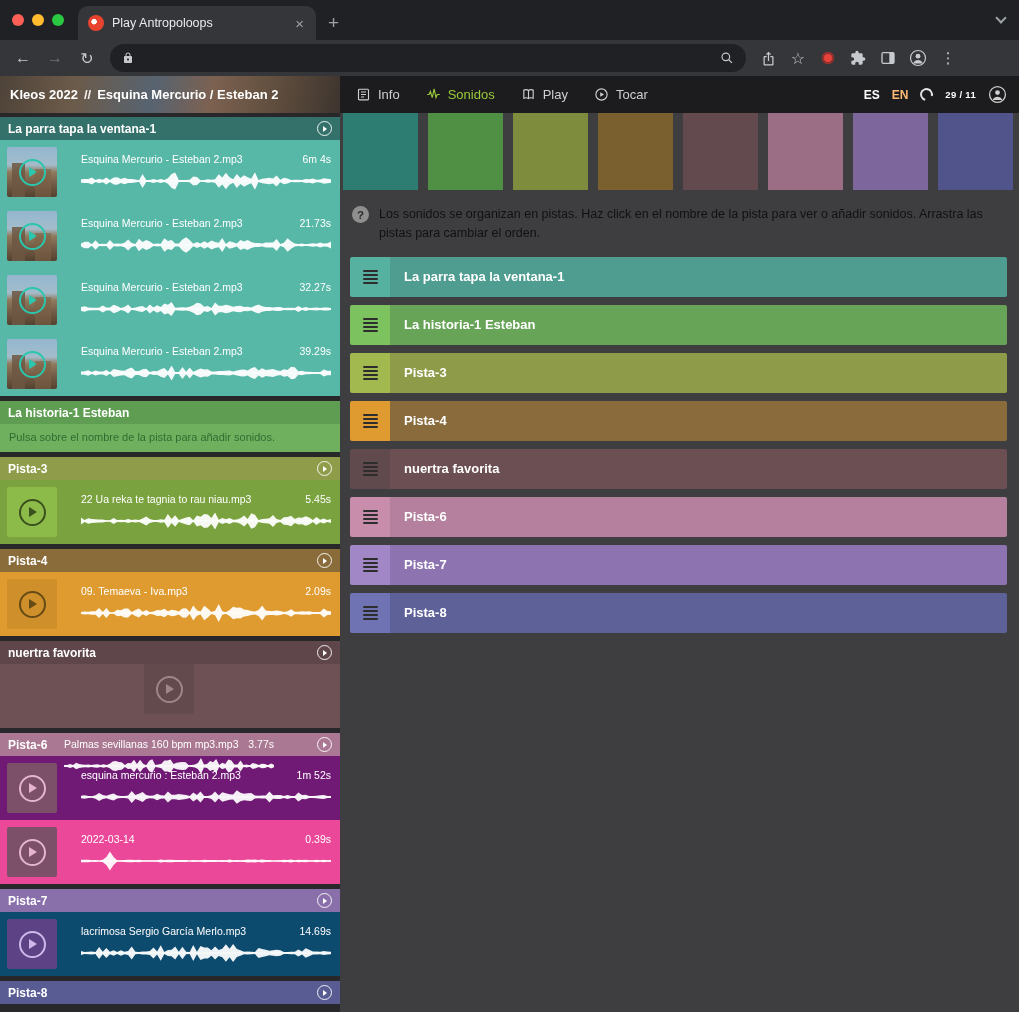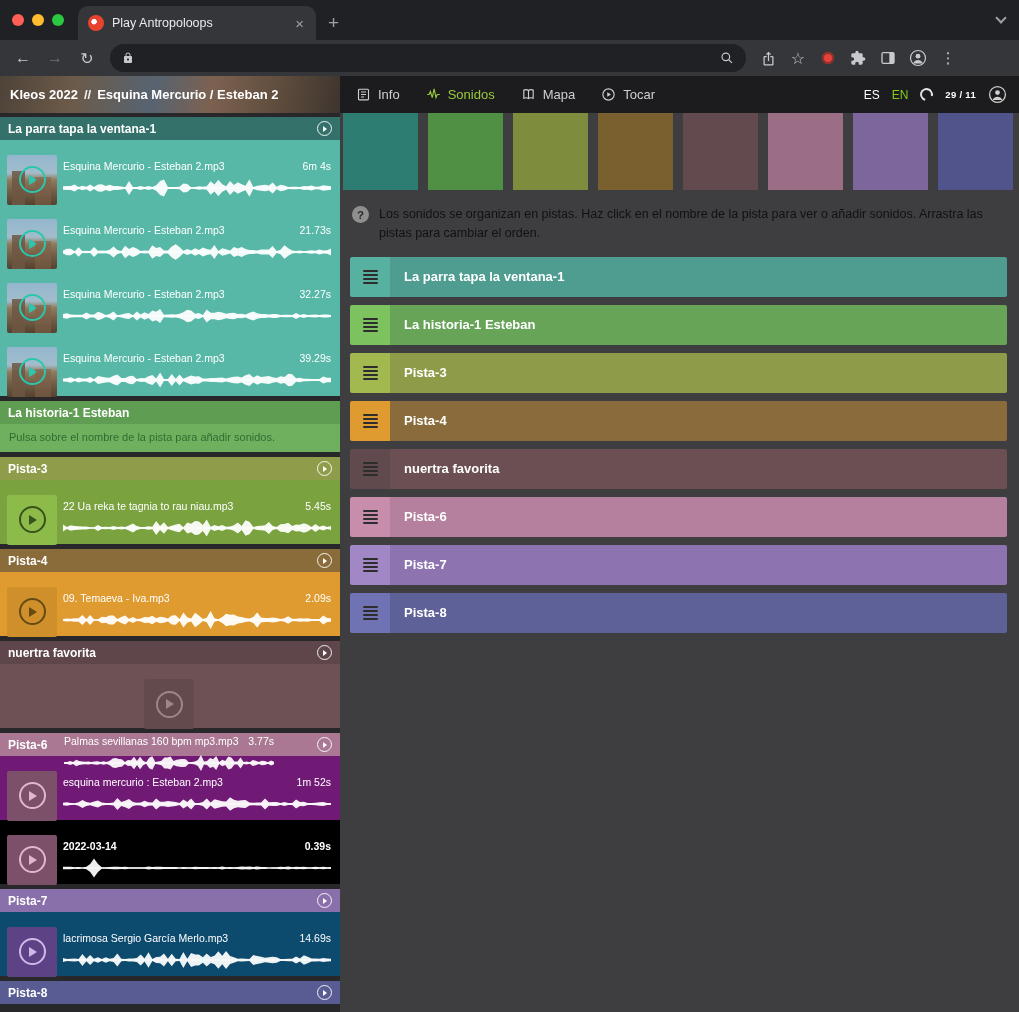--- a/index.html
+++ b/index.html
@@ -39,42 +39,42 @@
     font-size:13px;font-weight:bold;white-space:nowrap;overflow:hidden;
     background:
       linear-gradient(rgba(20,20,25,.35),rgba(20,20,25,.35)),
       linear-gradient(100deg,#6d5c4a 0%,#9b8163 22%,#7b8ea0 45%,#b48a6e 62%,#8a6e52 80%,#54463a 100%);}
   .bc-sep{font-weight:bold;opacity:.9;}
   .appnav{display:flex;gap:26px;margin-left:16px;font-size:13px;color:#cfcfcf;align-items:center;}
   .appnav .item{display:flex;align-items:center;gap:7px;cursor:pointer;}
   .appnav .item.active{color:#9bcb3c;}
   .appnav svg{width:15px;height:15px;}
   .hdr-right{margin-left:auto;display:flex;align-items:center;gap:12px;padding-right:12px;}
-  .lang{font-size:12px;font-weight:normal;cursor:pointer;}
-  .lang.dim{color:#84cc16;}
+  .lang{font-size:12px;font-weight:bold;cursor:pointer;}
+  .lang.dim{color:#fdba74;}
   .loader-ring{width:13px;height:13px;border:2px solid #e0e0e0;border-bottom-color:transparent;
     border-radius:50%;transform:rotate(-30deg);}
   .counter{font-size:9.5px;font-weight:bold;letter-spacing:.3px;}
   .account svg{width:19px;height:19px;display:block;}
 
   
   .content{display:flex;height:899px;overflow:hidden;}
   .sidebar{width:340px;flex:none;background:#28282a;overflow:hidden;padding-top:4px;}
   .main{flex:1;background:#3e3e40;overflow:hidden;}
 
   
   .track{margin-top:5px;}
   .track:first-child{margin-top:0;}
   .track-header{height:23px;display:flex;align-items:center;justify-content:space-between;
     padding:0 8px;color:#fff;font-size:12px;font-weight:bold;cursor:pointer;}
   .play-ring{width:15px;height:15px;border:1.5px solid rgba(255,255,255,.9);border-radius:50%;
     display:grid;place-items:center;flex:none;cursor:pointer;}
   .play-ring i{width:0;height:0;border-left:4.5px solid #fff;border-top:3px solid transparent;
     border-bottom:3px solid transparent;margin-left:1px;}
-  .clip{height:64px;display:flex;align-items:center;gap:6px;padding:15px 9px 0 7px;cursor:pointer;}
+  .clip{height:64px;display:flex;align-items:center;gap:24px;padding:0 9px 0 7px;cursor:pointer;}
   .thumb{width:50px;height:50px;flex:none;position:relative;border-radius:2px;overflow:hidden;
     background:linear-gradient(180deg,#93b7cf 0%,#a3bccb 36%,#8f7a5c 50%,#77604a 70%,#54422f 100%);}
   .thumb::before{content:"";position:absolute;left:5px;top:16px;width:13px;height:34px;background:#6d5743;opacity:.85;}
   .thumb::after{content:"";position:absolute;right:6px;top:22px;width:16px;height:28px;background:#7d6146;opacity:.6;}
   .ringwrap{position:absolute;inset:0;display:grid;place-items:center;z-index:2;}
   .bigring{width:27px;height:27px;border:2.5px solid currentColor;border-radius:50%;
     display:grid;place-items:center;}
   .bigring i{width:0;height:0;border-left:8px solid currentColor;border-top:5px solid transparent;
     border-bottom:5px solid transparent;margin-left:2px;}
   .thumb .bigring{color:#29c7ad;}
@@ -183,21 +183,21 @@
       <svg viewBox="0 0 24 24" fill="none" stroke="currentColor" stroke-width="1.8">
           <path d="M2 12h3l2-5 3 10 3-14 3 14 2-5h4"></path>
         </svg>
       <span>Sonidos</span>
     </span>
     <span class="item">
       <svg viewBox="0 0 24 24" fill="none" stroke="currentColor" stroke-width="1.8">
           <path d="M12 5.5C10 4 7 4 4.5 5v13c2.5-1 5.5-1 7.5.5 2-1.5 5-1.5 7.5-.5V5c-2.5-1-5.5-1-7.5.5z"></path>
           <path d="M12 5.5v13"></path>
         </svg>
-      <span>Mapa</span>
+      <span>Play</span>
     </span>
     <span class="item">
       <svg viewBox="0 0 24 24" fill="none" stroke="currentColor" stroke-width="1.8">
           <circle cx="12" cy="12" r="9"></circle>
           <path d="M10 8.5l6 3.5-6 3.5z" fill="currentColor" stroke="none"></path>
         </svg>
       <span>Tocar</span>
     </span>
   </nav>
   <div class="hdr-right">
@@ -422,21 +422,21 @@
               <span class="clip-dur">1m 52s</span>
             </span>
           <span class="wave">
               <svg viewBox="0 0 210 22" preserveAspectRatio="none">
                 <polygon points="0.0,9.7 3.0,9.2 6.1,9.9 9.1,10.2 12.2,9.2 15.2,6.9 18.3,9.0 21.3,9.8 24.3,8.4 27.4,7.4 30.4,9.6 33.5,10.0 36.5,10.0 39.6,9.4 42.6,4.9 45.7,9.0 48.7,7.8 51.7,5.9 54.8,9.1 57.8,9.8 60.9,9.4 63.9,7.8 67.0,9.2 70.0,9.6 73.0,5.5 76.1,8.8 79.1,8.8 82.2,8.1 85.2,8.6 88.3,9.1 91.3,9.9 94.3,6.5 97.4,8.9 100.4,5.5 103.5,9.9 106.5,10.0 109.6,9.0 112.6,5.6 115.7,9.6 118.7,6.2 121.7,7.2 124.8,8.2 127.8,8.4 130.9,4.3 133.9,6.7 137.0,7.8 140.0,7.2 143.0,7.0 146.1,9.5 149.1,9.8 152.2,9.6 155.2,9.6 158.3,5.6 161.3,9.3 164.3,9.1 167.4,9.1 170.4,10.1 173.5,8.9 176.5,10.1 179.6,10.0 182.6,6.5 185.7,8.9 188.7,8.7 191.7,10.0 194.8,10.1 197.8,9.7 200.9,9.3 203.9,9.0 207.0,10.0 210.0,10.0 210.0,12.0 207.0,12.0 203.9,13.0 200.9,12.7 197.8,12.3 194.8,11.9 191.7,12.0 188.7,13.3 185.7,13.1 182.6,15.5 179.6,12.0 176.5,11.9 173.5,13.1 170.4,11.9 167.4,12.9 164.3,12.9 161.3,12.7 158.3,16.4 155.2,12.4 152.2,12.4 149.1,12.2 146.1,12.5 143.0,15.0 140.0,14.8 137.0,14.2 133.9,15.3 130.9,17.7 127.8,13.6 124.8,13.8 121.7,14.8 118.7,15.8 115.7,12.4 112.6,16.4 109.6,13.0 106.5,12.0 103.5,12.1 100.4,16.5 97.4,13.1 94.3,15.5 91.3,12.1 88.3,12.9 85.2,13.4 82.2,13.9 79.1,13.2 76.1,13.2 73.0,16.5 70.0,12.4 67.0,12.8 63.9,14.2 60.9,12.6 57.8,12.2 54.8,12.9 51.7,16.1 48.7,14.2 45.7,13.0 42.6,17.1 39.6,12.6 36.5,12.0 33.5,12.0 30.4,12.4 27.4,14.6 24.3,13.6 21.3,12.2 18.3,13.0 15.2,15.1 12.2,12.8 9.1,11.8 6.1,12.1 3.0,12.8 0.0,12.3" fill="rgba(255,255,255,0.93)"></polygon>
                 <line x1="0" y1="11" x2="210" y2="11" stroke="rgba(255,255,255,0.9)" stroke-width="1"></line>
               </svg>
             </span>
         </span>
       </div>
-      <div class="clip" style="background-color: #000000; font-weight: bold;">
+      <div class="clip" style="background-color: #ec4899;">
         <span class="clip-btn" style="background-color: rgb(124, 80, 104); color: rgb(229, 180, 205);">
             <span class="bigring">
               <i></i>
             </span>
           </span>
         <span class="clip-body">
           <span class="clip-top">
               <span class="clip-file">2022-03-14</span>
               <span class="clip-dur">0.39s</span>
             </span>

